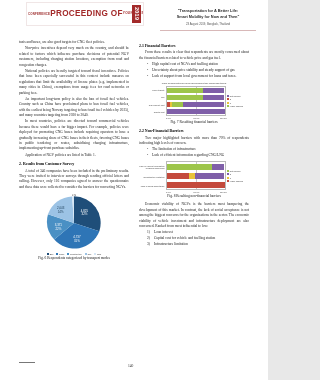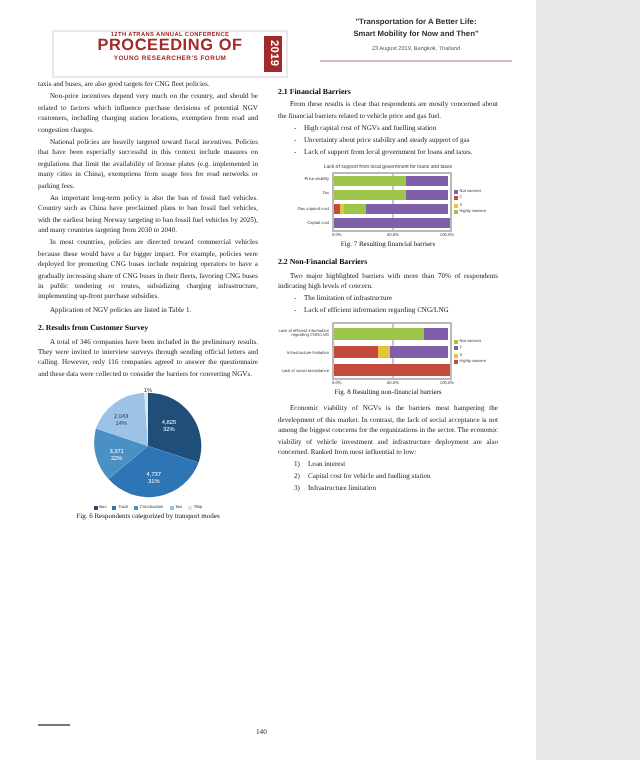--- a/index.html
+++ b/index.html
@@ -21,27 +21,26 @@
 
   
   .header {
     position: absolute;
     left: 0; top: 0;
     width: 268px;
     height: 34px;
   }
   .logo-box {
     position: absolute;
-    left: 26px; top: 15px;
+    left: 26px; top: 2px;
     width: 116px; height: 22px;
     background: #ffffff;
     border: 0.5px solid #f0e6e6;
     display: flex;
-    flex-direction: column;
-    justify-content: flex-start;
+    justify-content: center;
     align-items: center;
     overflow: hidden;
   }
   .logo-line1 {
     font-family: "Liberation Sans", sans-serif;
     font-size: 2.9px;
     font-weight: bold;
     letter-spacing: 0.2px;
     color: #9c2a2a;
     line-height: 1;

